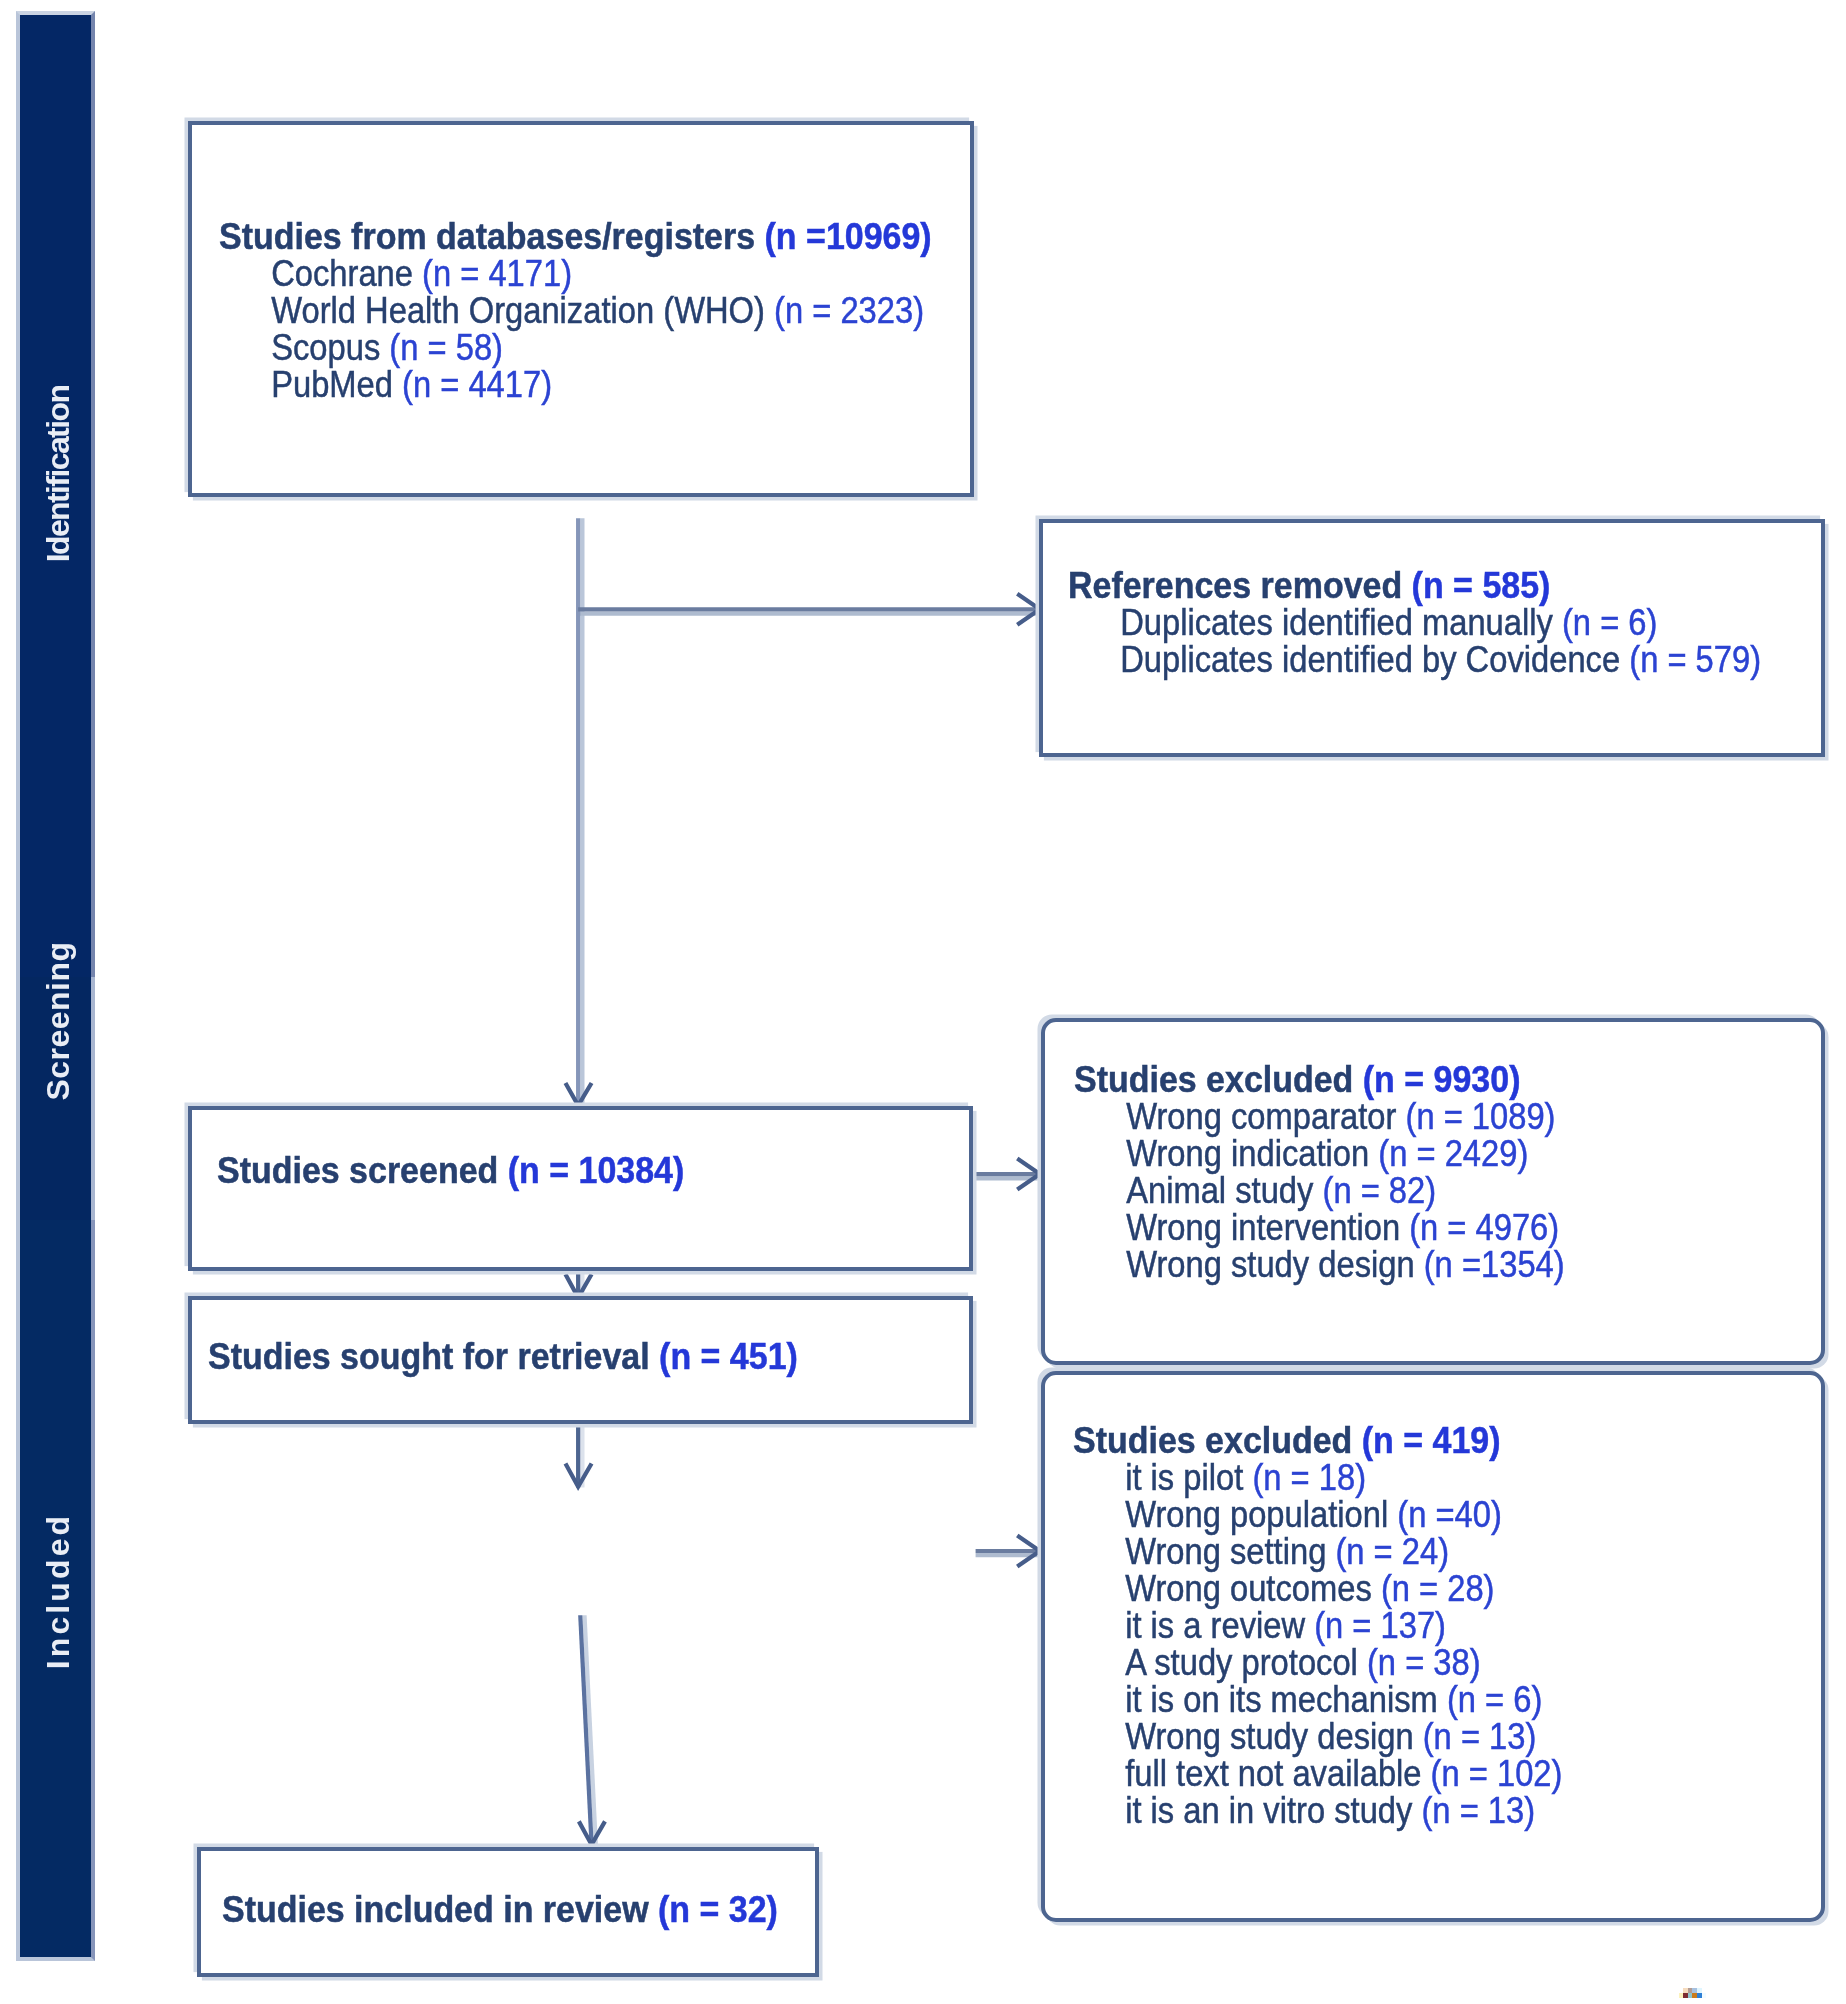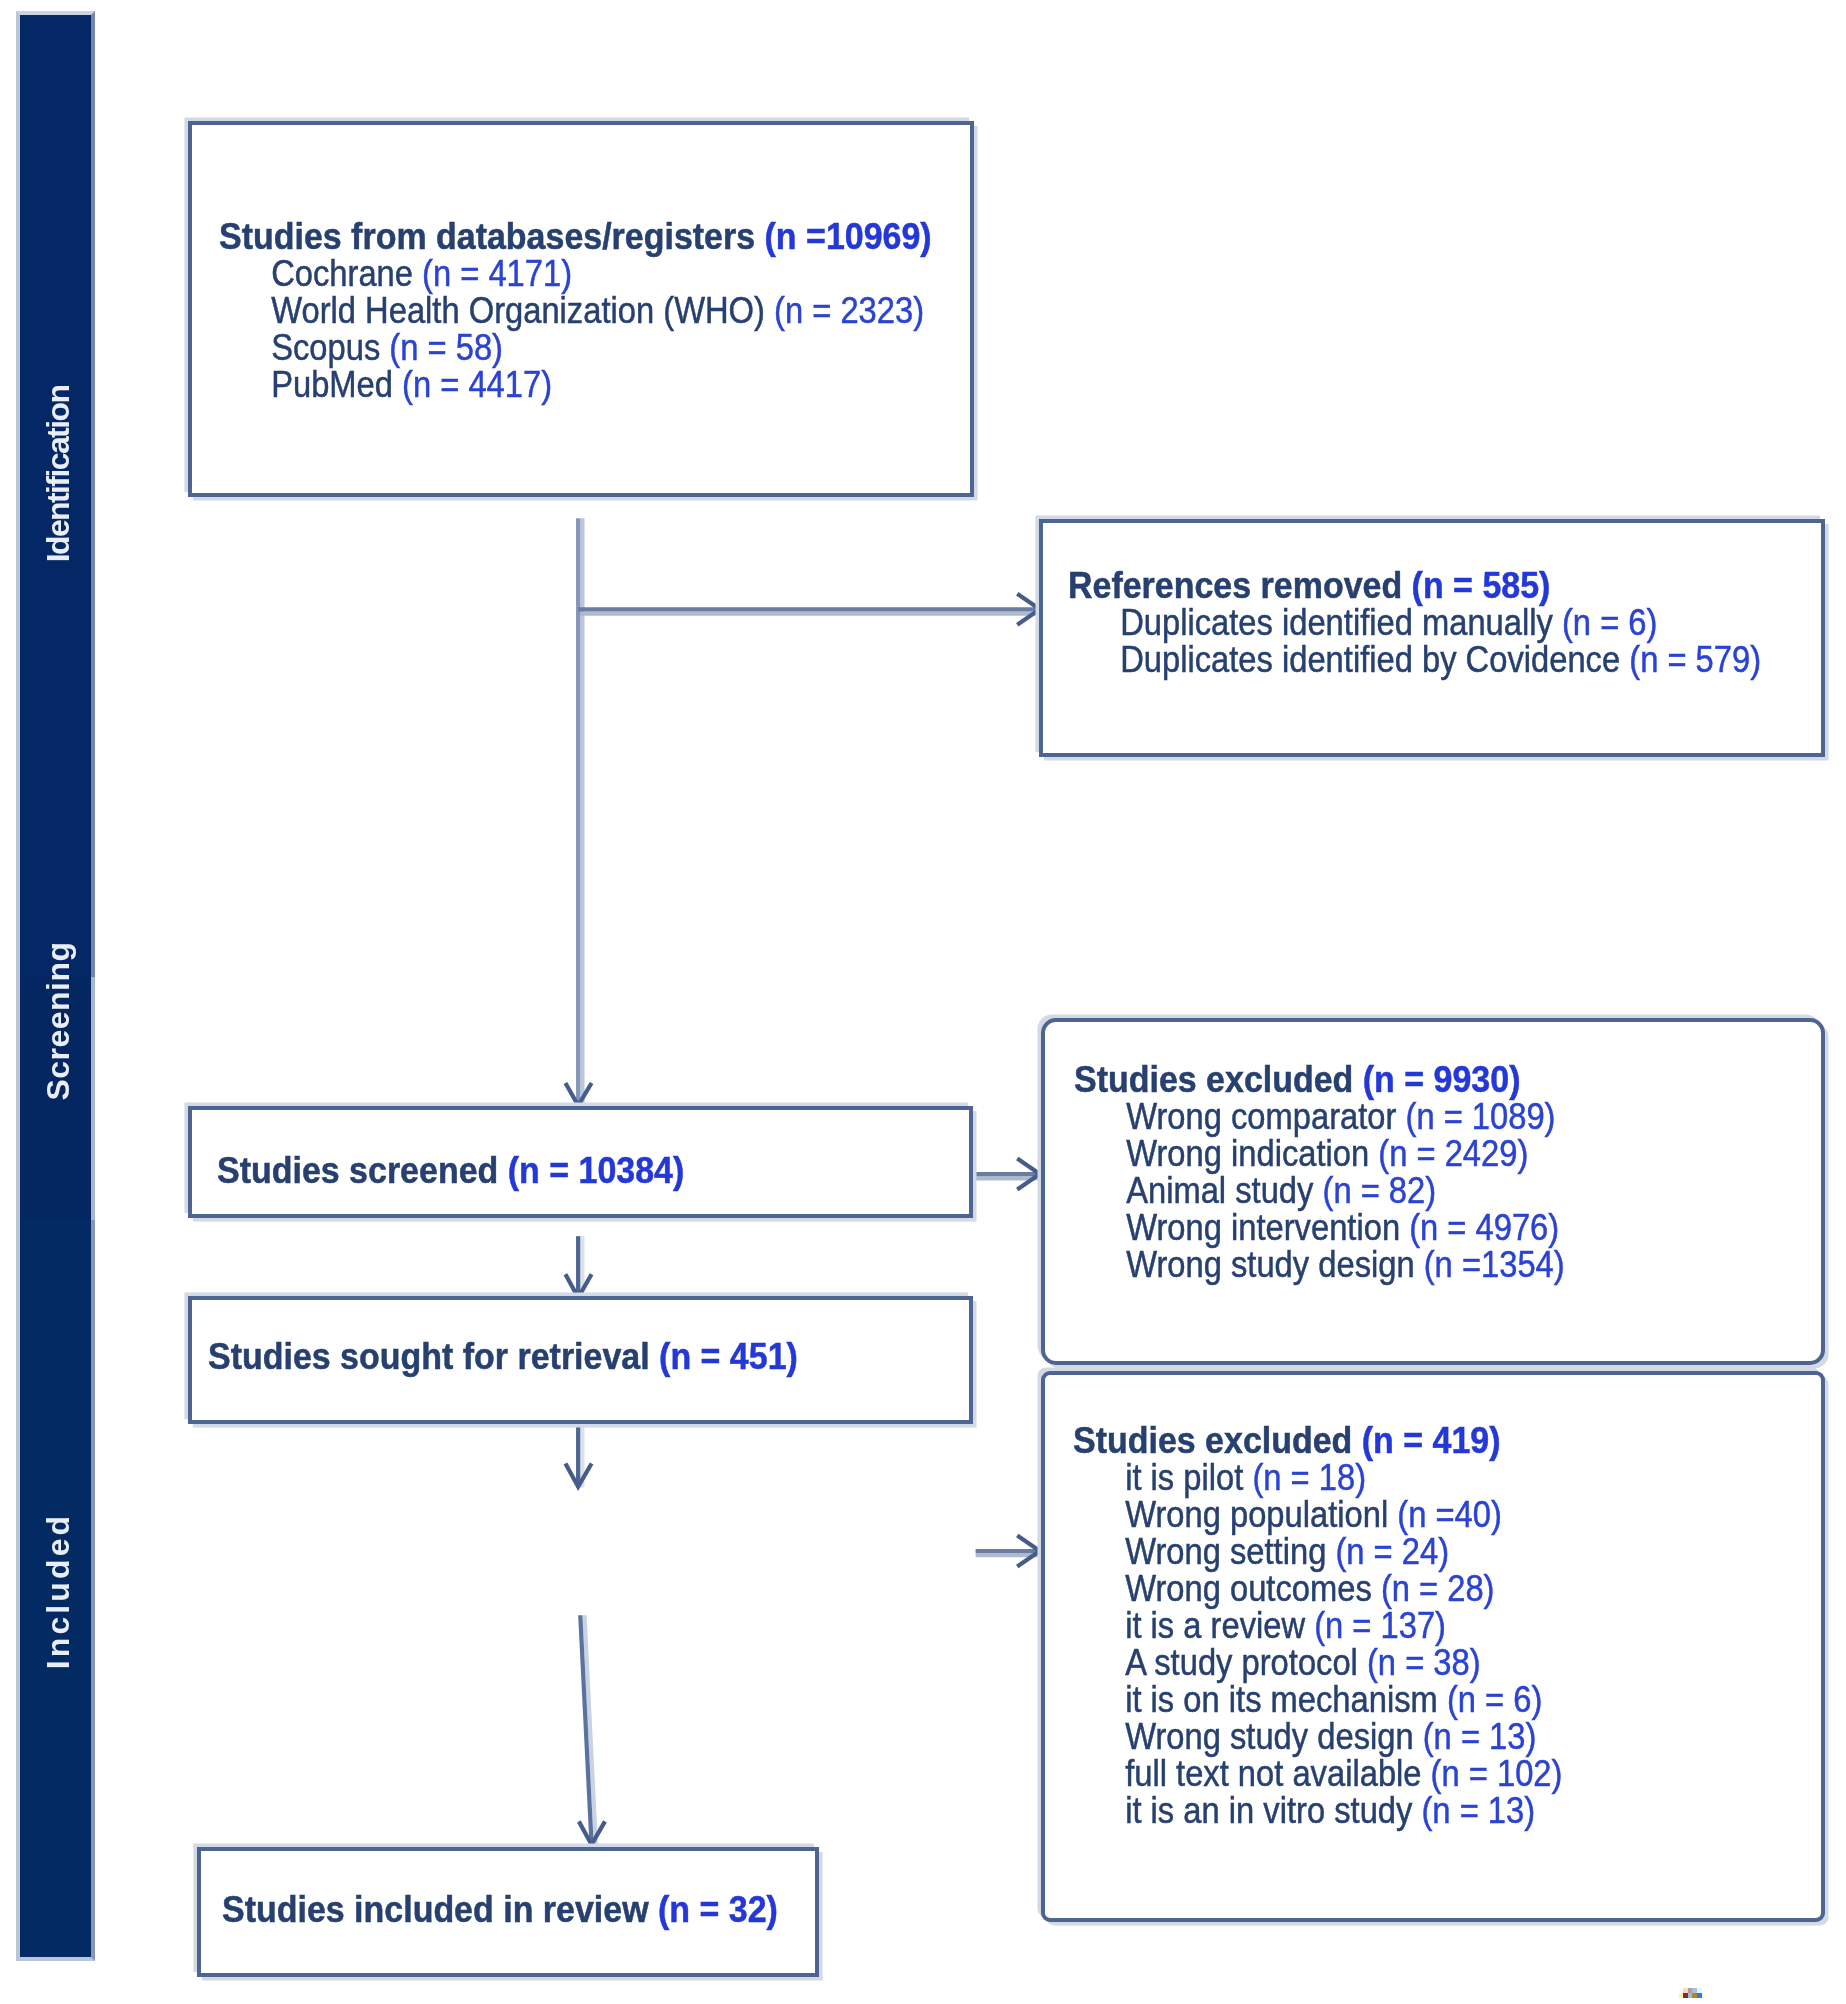--- a/index.html
+++ b/index.html
@@ -83,21 +83,21 @@
   </div>
 
   <div class="box" style="left:1039px;top:519px;width:786px;height:238px;">
     <div class="lines" style="left:25px;top:44px;">
         <div class="ln head"><span>References removed </span><span class="n">(n = 585)</span></div>
         <div class="ln"><span class="ind" style="width: 59px;"></span><span>Duplicates identified manually </span><span class="n">(n = 6)</span></div>
         <div class="ln"><span class="ind" style="width: 59px;"></span><span>Duplicates identified by Covidence </span><span class="n">(n = 579)</span></div>
       </div>
   </div>
 
-  <div class="box" style="left:188px;top:1106px;width:785px;height:112px;">
+  <div class="box" style="left:188px;top:1106px;width:785px;height:165px;">
     <div class="lines" style="left:25.4px;top:42px;">
         <div class="ln head"><span>Studies screened </span><span class="n">(n = 10384)</span></div>
       </div>
   </div>
 
   <div class="box round" style="left:1041px;top:1018px;width:784px;height:347px;">
     <div class="lines" style="left:29px;top:39px;">
         <div class="ln head"><span>Studies excluded </span><span class="n">(n = 9930)</span></div>
         <div class="ln"><span class="ind" style="width: 59px;"></span><span>Wrong comparator </span><span class="n">(n = 1089)</span></div>
         <div class="ln"><span class="ind" style="width: 59px;"></span><span>Wrong indication </span><span class="n">(n = 2429)</span></div>
@@ -107,21 +107,21 @@
       </div>
   </div>
 
   <div class="box" style="left:188px;top:1296px;width:785px;height:128px;">
     <div class="lines" style="left:16px;top:38px;">
         <div class="ln head"><span>Studies sought for retrieval </span><span class="n">(n = 451)</span></div>
       </div>
   </div>
 
 
-  <div class="box round" style="left:1041px;top:1371px;width:784px;height:551px;border-radius:9px;">
+  <div class="box round" style="left:1041px;top:1371px;width:784px;height:551px;">
     <div class="lines" style="left:28px;top:47px;">
         <div class="ln head"><span>Studies excluded </span><span class="n">(n = 419)</span></div>
         <div class="ln"><span class="ind" style="width: 59px;"></span><span>it is pilot </span><span class="n">(n = 18)</span></div>
         <div class="ln"><span class="ind" style="width: 59px;"></span><span>Wrong populationl </span><span class="n">(n =40)</span></div>
         <div class="ln"><span class="ind" style="width: 59px;"></span><span>Wrong setting </span><span class="n">(n = 24)</span></div>
         <div class="ln"><span class="ind" style="width: 59px;"></span><span>Wrong outcomes </span><span class="n">(n = 28)</span></div>
         <div class="ln"><span class="ind" style="width: 59px;"></span><span>it is a review </span><span class="n">(n = 137)</span></div>
         <div class="ln"><span class="ind" style="width: 59px;"></span><span>A study protocol </span><span class="n">(n = 38)</span></div>
         <div class="ln"><span class="ind" style="width: 59px;"></span><span>it is on its mechanism </span><span class="n">(n = 6)</span></div>
         <div class="ln"><span class="ind" style="width: 59px;"></span><span>Wrong study design </span><span class="n">(n = 13)</span></div>

